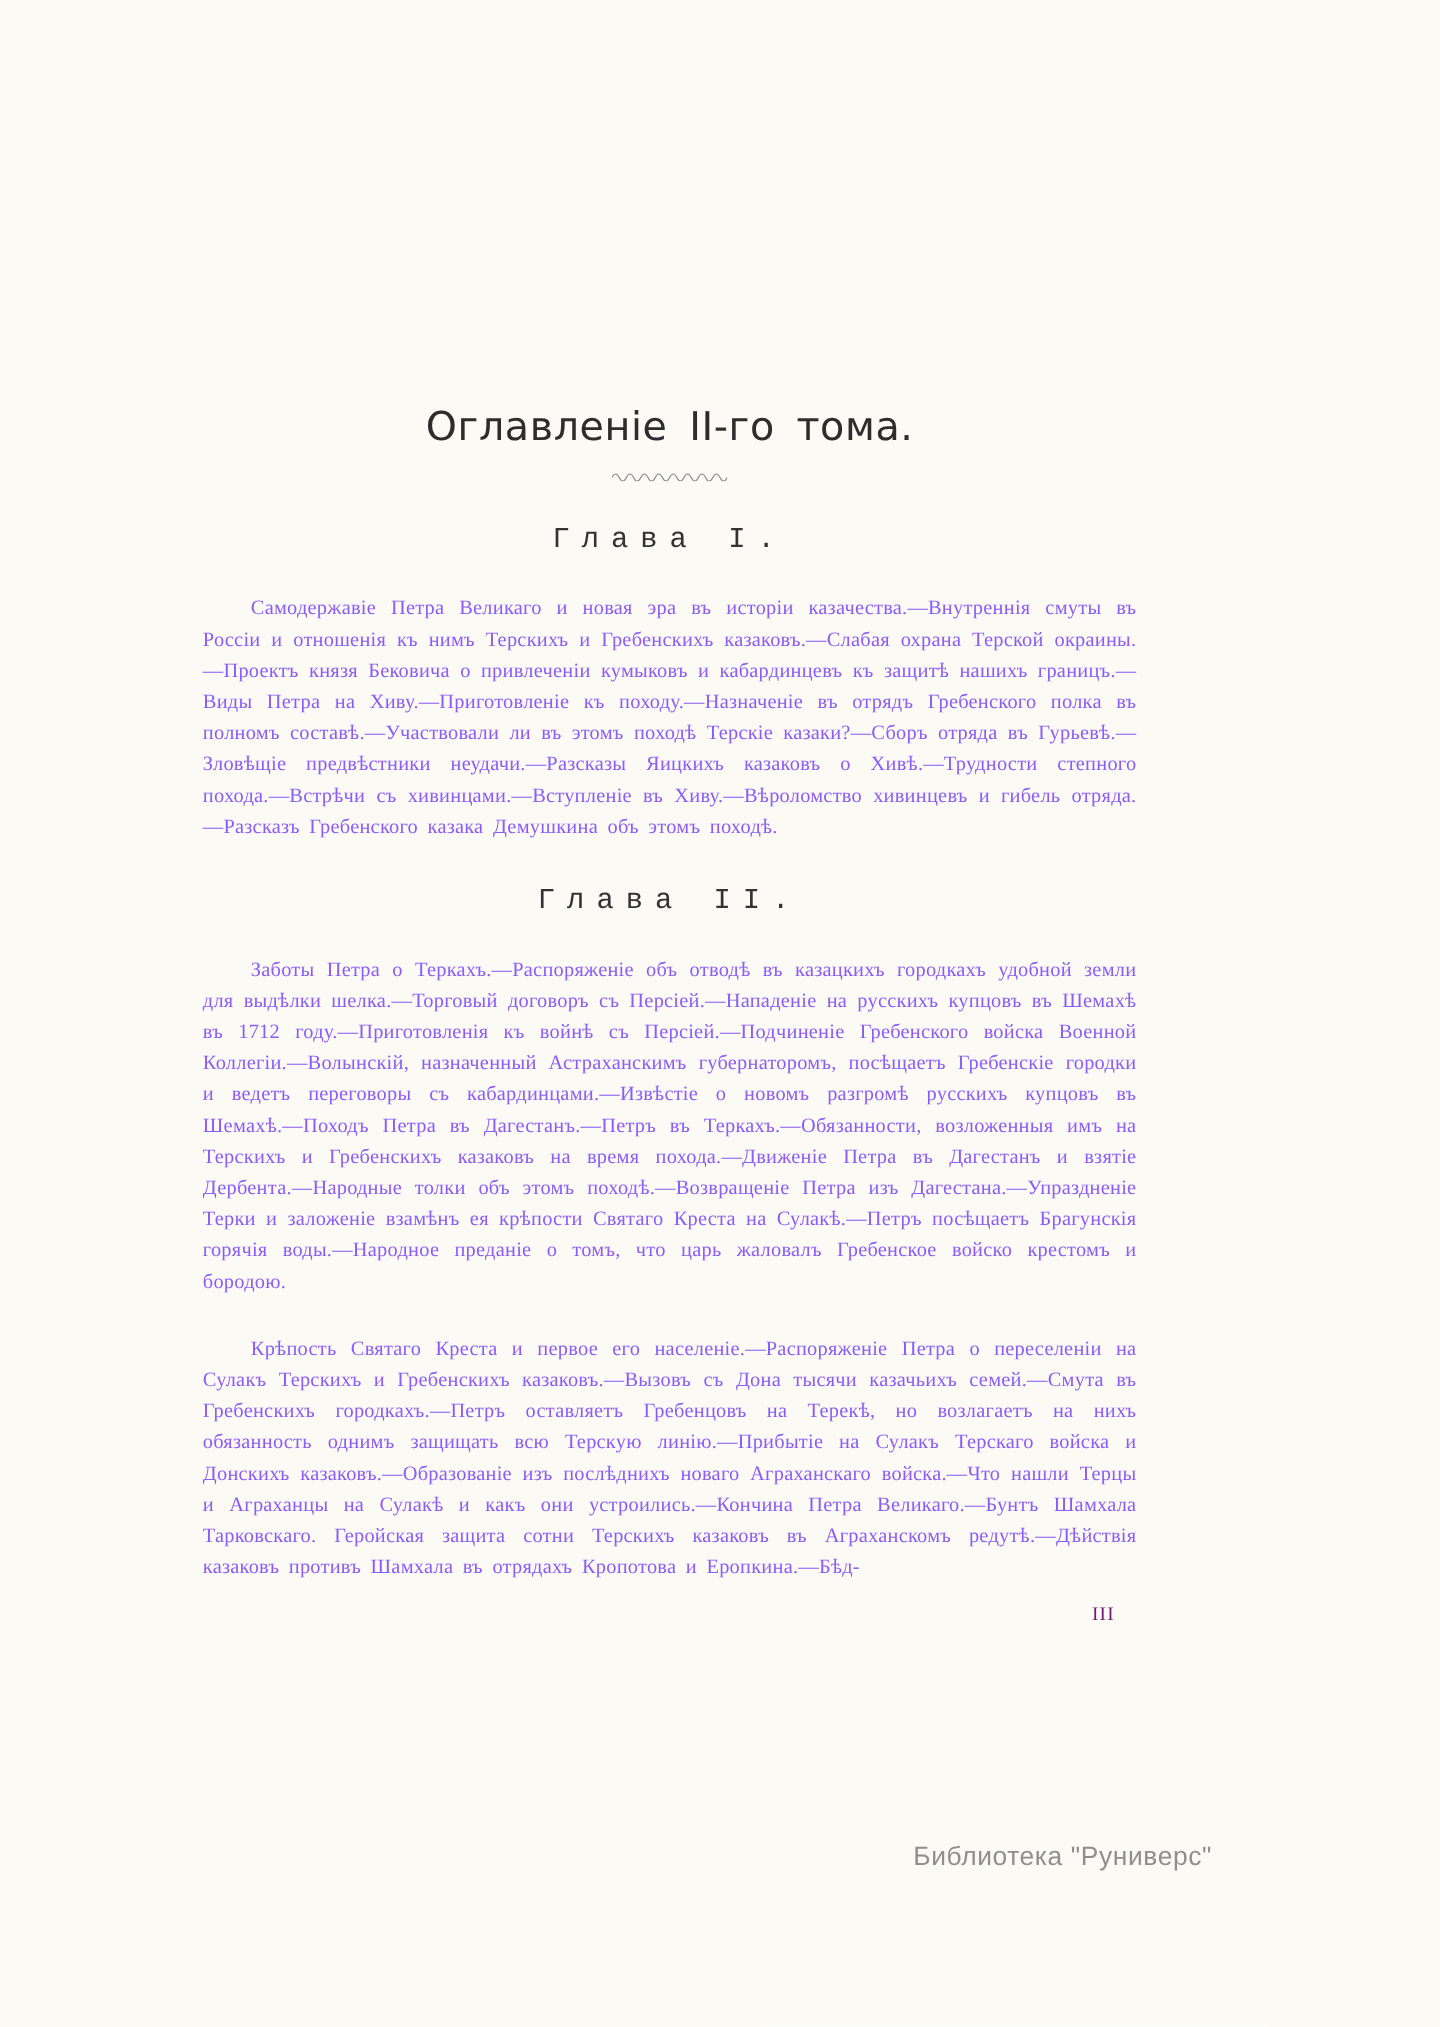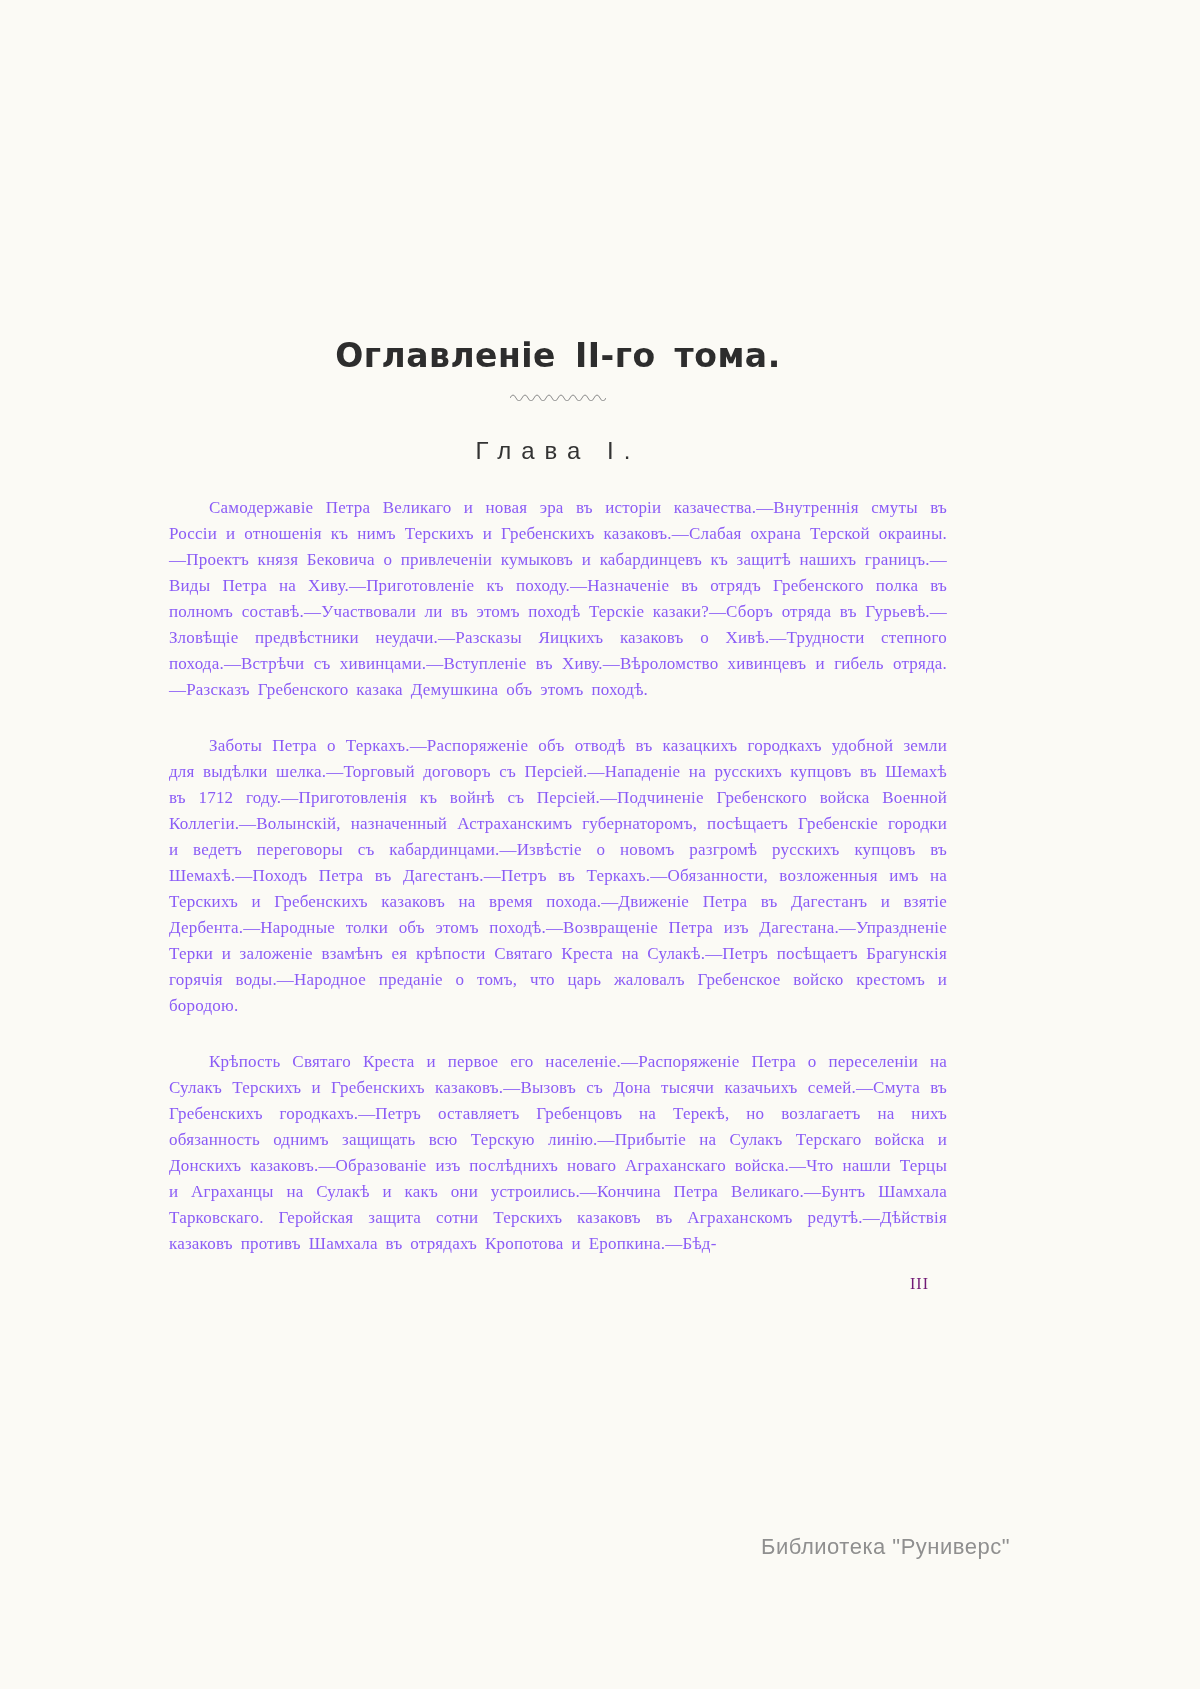--- a/index.html
+++ b/index.html
@@ -19,34 +19,34 @@
   .text-column {
     position: absolute;
     left: 169px;
     top: 336px;
     width: 778px;
   }
   .page-title {
     text-align: center;
     font-family: "DejaVu Sans", sans-serif;
     font-size: 33px;
-    font-weight: 700;
+    font-weight: 400;
     letter-spacing: 0.5px;
     word-spacing: 7px;
     color: #2d2d2d;
     margin: 0;
   }
   .ornament {
     text-align: center;
     margin-top: 16px;
     line-height: 0;
   }
   .chapter-heading {
     text-align: center;
-    font-family: Liberation Sans, sans-serif;
+    font-family: Liberation Mono, monospace;
     font-size: 24px;
     font-weight: 400;
     letter-spacing: 10px;
     color: #333333;
     margin: 36px 0 0 0;
   }
   .chapter-summary {
     margin: 30px 0 0 0;
     font-size: 17px;
     line-height: 26px;
@@ -85,20 +85,21 @@
 
     <div class="ornament">
       <svg width="96" height="10" viewBox="0 0 96 10" aria-hidden="true">
         <path d="M0 7 q3 -6 6 0 t6 0 t6 0 t6 0 t6 0 t6 0 t6 0 t6 0 t6 0 t6 0 t6 0 t6 0 t6 0 t6 0 t6 0 t6 0" fill="none" stroke="#8b8b8b" stroke-width="1"></path>
       </svg>
     </div>
 
     <h2 class="chapter-heading">Глава I.</h2>
     <p class="chapter-summary">Самодержавіе Петра Великаго и новая эра въ исторіи казачества.—Внутреннія смуты въ Россіи и отношенія къ нимъ Терскихъ и Гребенскихъ казаковъ.—Слабая охрана Терской окраины.—Проектъ князя Бековича о привлеченіи кумыковъ и кабардинцевъ къ защитѣ нашихъ границъ.—Виды Петра на Хиву.—Приготовленіе къ походу.—Назначеніе въ отрядъ Гребенского полка въ полномъ составѣ.—Участвовали ли въ этомъ походѣ Терскіе казаки?—Сборъ отряда въ Гурьевѣ.—Зловѣщіе предвѣстники неудачи.—Разсказы Яицкихъ казаковъ о Хивѣ.—Трудности степного похода.—Встрѣчи съ хивинцами.—Вступленіе въ Хиву.—Вѣроломство хивинцевъ и гибель отряда.—Разсказъ Гребенского казака Демушкина объ этомъ походѣ.</p>
 
+    <h2 class="chapter-heading">Глава II.</h2>
     <p class="chapter-summary">Заботы Петра о Теркахъ.—Распоряженіе объ отводѣ въ казацкихъ городкахъ удобной земли для выдѣлки шелка.—Торговый договоръ съ Персіей.—Нападеніе на русскихъ купцовъ въ Шемахѣ въ 1712 году.—Приготовленія къ войнѣ съ Персіей.—Подчиненіе Гребенского войска Военной Коллегіи.—Волынскій, назначенный Астраханскимъ губернаторомъ, посѣщаетъ Гребенскіе городки и ведетъ переговоры съ кабардинцами.—Извѣстіе о новомъ разгромѣ русскихъ купцовъ въ Шемахѣ.—Походъ Петра въ Дагестанъ.—Петръ въ Теркахъ.—Обязанности, возложенныя имъ на Терскихъ и Гребенскихъ казаковъ на время похода.—Движеніе Петра въ Дагестанъ и взятіе Дербента.—Народные толки объ этомъ походѣ.—Возвращеніе Петра изъ Дагестана.—Упраздненіе Терки и заложеніе взамѣнъ ея крѣпости Святаго Креста на Сулакѣ.—Петръ посѣщаетъ Брагунскія горячія воды.—Народное преданіе о томъ, что царь жаловалъ Гребенское войско крестомъ и бородою.</p>
 
     <p class="chapter-summary">Крѣпость Святаго Креста и первое его населеніе.—Распоряженіе Петра о переселеніи на Сулакъ Терскихъ и Гребенскихъ казаковъ.—Вызовъ съ Дона тысячи казачьихъ семей.—Смута въ Гребенскихъ городкахъ.—Петръ оставляетъ Гребенцовъ на Терекѣ, но возлагаетъ на нихъ обязанность однимъ защищать всю Терскую линію.—Прибытіе на Сулакъ Терскаго войска и Донскихъ казаковъ.—Образованіе изъ послѣднихъ новаго Аграханскаго войска.—Что нашли Терцы и Аграханцы на Сулакѣ и какъ они устроились.—Кончина Петра Великаго.—Бунтъ Шамхала Тарковскаго. Геройская защита сотни Терскихъ казаковъ въ Аграханскомъ редутѣ.—Дѣйствія казаковъ противъ Шамхала въ отрядахъ Кропотова и Еропкина.—Бѣд-</p>
 
     <div class="page-number">III</div>
 
   </div>
 
   <div class="watermark">Библиотека "Руниверс"</div>
 

